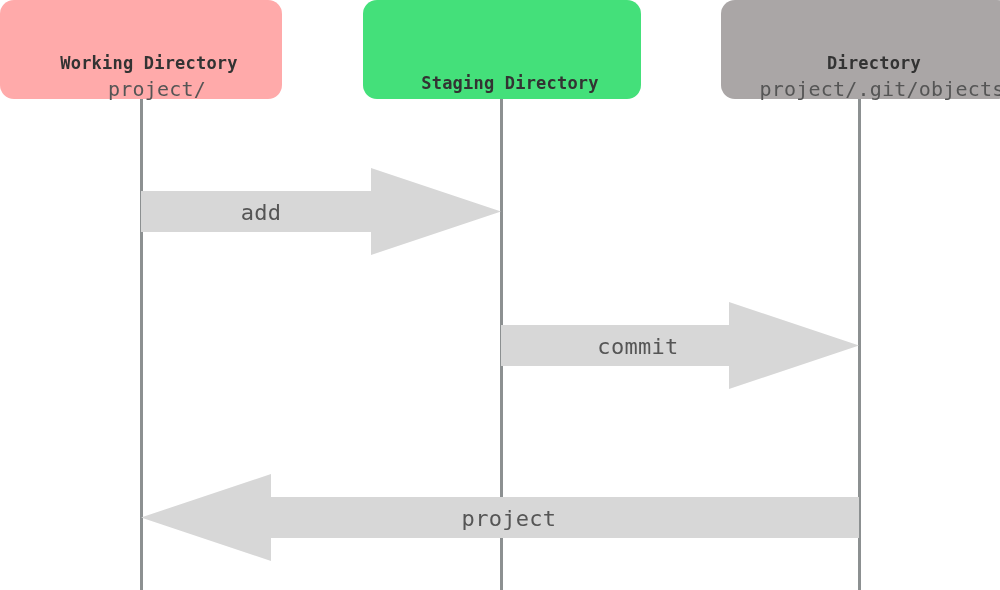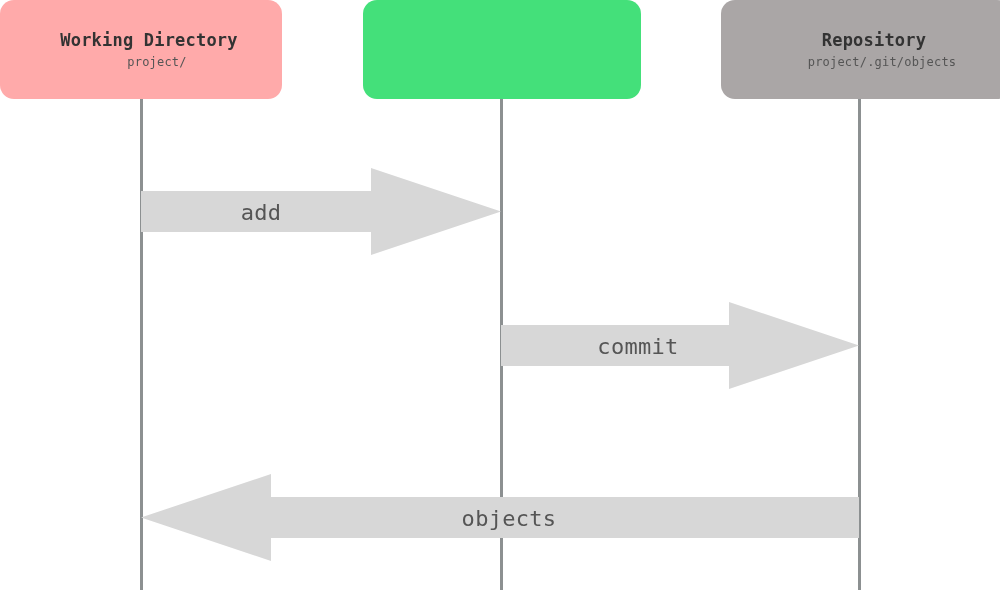--- a/index.html
+++ b/index.html
@@ -22,37 +22,37 @@
   
   .actor-box {
     position: absolute;
     top: 0;
     height: 99px;
     border-radius: 14px;
     box-sizing: border-box;
     display: flex;
     flex-direction: column;
     align-items: center;
-    justify-content: center;
+    justify-content: flex-end;
     text-align: center;
     line-height: 1.0;
     padding-left: 16px;
   }
   .actor-title {
     font-family: "DejaVu Sans Mono", monospace;
     font-weight: bold;
     font-size: 17px;
     color: #333333;
     letter-spacing: 0.2px;
     margin-bottom: 7px;
   }
   .actor-sub {
     font-family: "DejaVu Sans Mono", monospace;
     font-weight: normal;
-    font-size: 12px;
+    font-size: 20px;
     color: #555555;
     letter-spacing: 0.2px;
     margin-left: 16px;
   }
 
   #actor-0 { left: 0px;   width: 282px; background: #ffaaaa; }
   #actor-1 { left: 363px; width: 278px; background: #44e07a; }
   #actor-2 { left: 721px; width: 290px; background: #aaa6a6; }
 
   
@@ -87,24 +87,25 @@
 <body>
 
 <div id="canvas">
 
   <div class="actor-box" id="actor-0">
     <div class="actor-title">Working Directory</div>
     <div class="actor-sub">project/</div>
   </div>
 
   <div class="actor-box" id="actor-1">
+    <div class="actor-title">Staging Directory</div>
   </div>
 
   <div class="actor-box" id="actor-2">
-    <div class="actor-title">Repository</div>
+    <div class="actor-title">Directory</div>
     <div class="actor-sub">project/.git/objects</div>
   </div>
 
   <div class="lifeline" id="lifeline-0"></div>
   <div class="lifeline" id="lifeline-1"></div>
   <div class="lifeline" id="lifeline-2"></div>
 
   <div class="arrow" style="left:141px; top:168px;">
     <svg width="360" height="88" viewBox="0 0 360 88" xmlns="http://www.w3.org/2000/svg">
       <polygon points="0,23 230,23 230,0 360,43.5 230,87 230,64 0,64" fill="#d7d7d7"></polygon>
@@ -117,15 +118,15 @@
       <polygon points="0,23 228,23 228,0 358,43.5 228,87 228,64 0,64" fill="#d7d7d7"></polygon>
     </svg>
   </div>
   <div class="arrow-label" style="left:638px; top:346px;text-align:right;">commit</div>
 
   <div class="arrow" style="left:141px; top:474px;">
     <svg width="718" height="88" viewBox="0 0 718 88" xmlns="http://www.w3.org/2000/svg">
       <polygon points="0,43.5 130,0 130,23 718,23 718,64 130,64 130,87" fill="#d7d7d7"></polygon>
     </svg>
   </div>
-  <div class="arrow-label" style="left:509px; top:518px;">objects</div>
+  <div class="arrow-label" style="left:509px; top:518px;">project</div>
 
 </div>
 
 </body></html>

